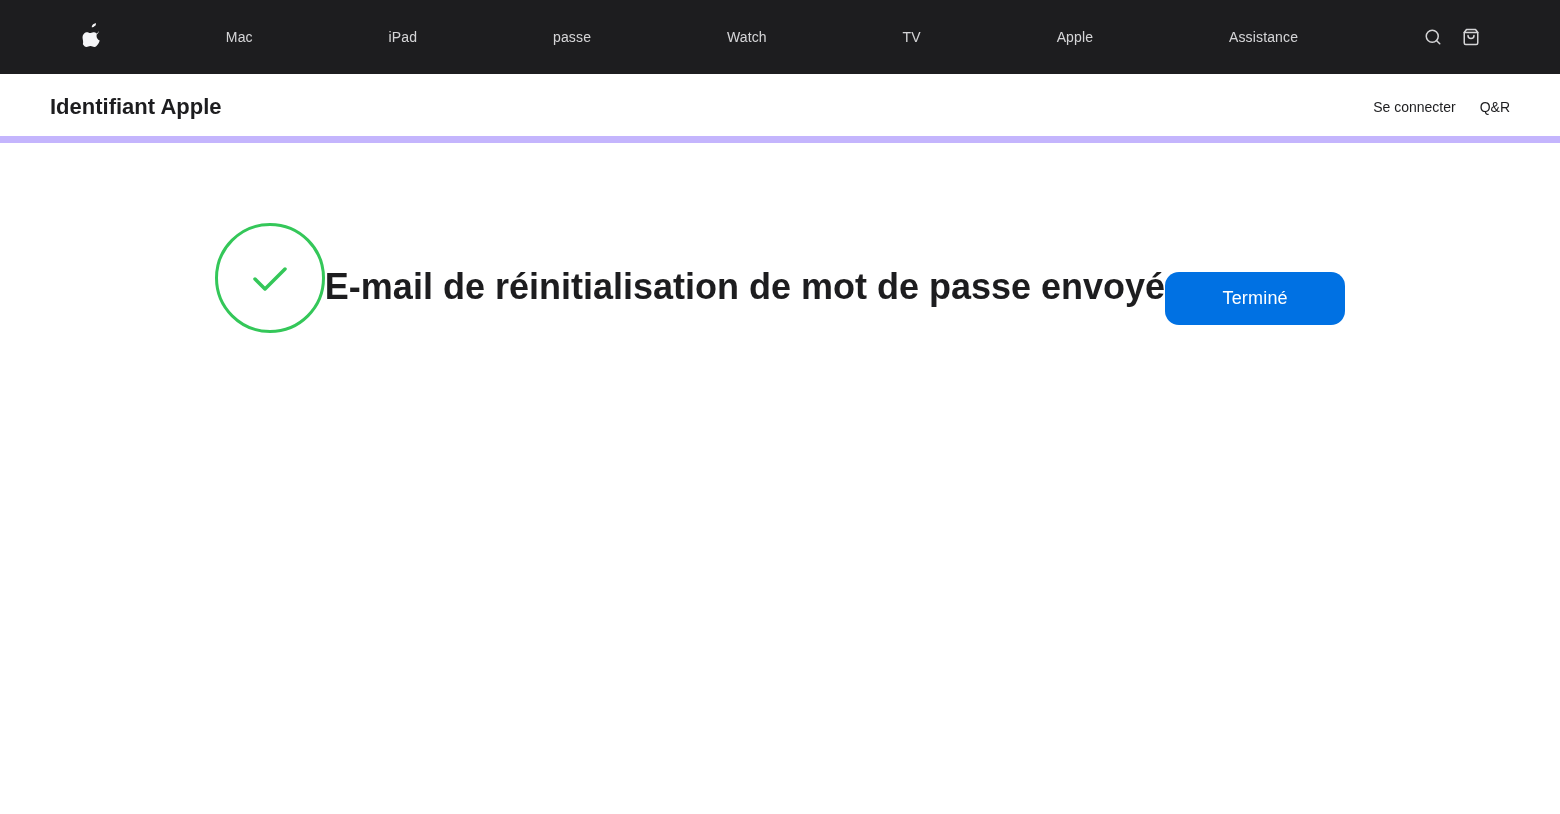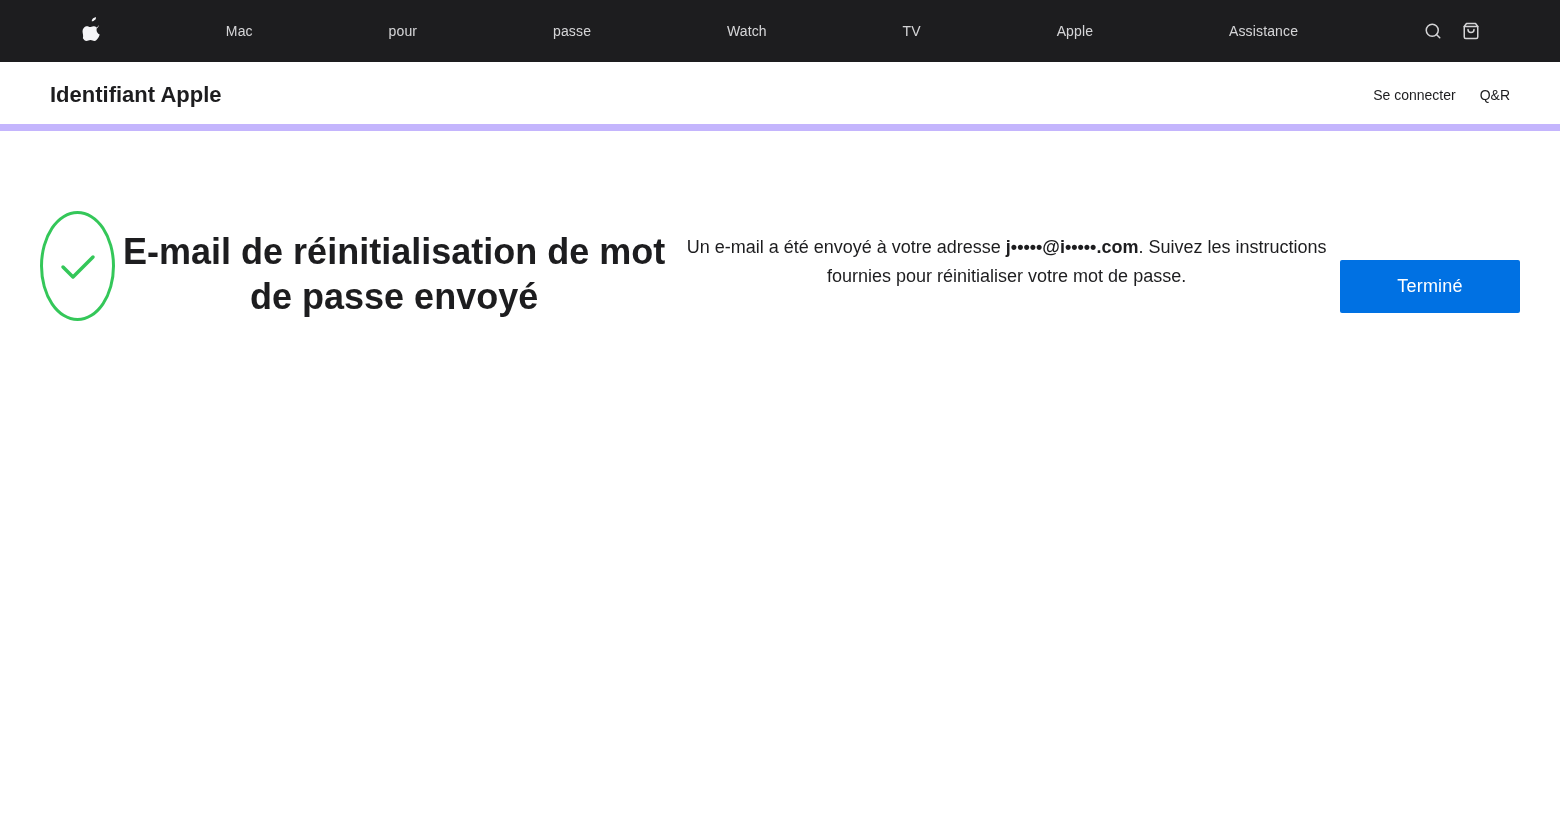--- a/index.html
+++ b/index.html
@@ -12,21 +12,21 @@
       font-family: -apple-system, BlinkMacSystemFont, "SF Pro Text", "SF Pro Display", "Helvetica Neue", Arial, sans-serif;
       background: #fff;
       color: #1d1d1f;
       width: 1560px;
       min-height: 814px;
     }
 
     
     nav {
       background: #1d1d1f;
-      height: 62px;
+      height: 74px;
       display: flex;
       align-items: center;
       justify-content: flex-end;
       padding: 0 40px;
     }
 
     .nav-items {
       display: flex;
       align-items: center;
       gap: 0;
@@ -147,21 +147,21 @@
 
     .success-desc .email-highlight {
       font-weight: 700;
     }
 
     
     .done-button {
       background: #0071e3;
       color: #fff;
       border: none;
-      border-radius: 2px;
+      border-radius: 14px;
       padding: 16px 52px;
       font-size: 18px;
       font-weight: 500;
       cursor: pointer;
       letter-spacing: 0.01em;
       min-width: 180px;
     }
   </style>
 </head>
 <body>
@@ -169,21 +169,21 @@
 <nav>
   <div class="nav-items">
 
     <span class="nav-apple">
       <svg xmlns="http://www.w3.org/2000/svg" width="20" height="24" viewBox="0 0 814 1000" fill="#f5f5f7">
         <path d="M788.1 340.9c-5.8 4.5-108.2 62.2-108.2 190.5 0 148.4 130.3 200.9 134.2 202.2-.6 3.2-20.7 71.9-68.7 141.9-42.8 61.6-87.5 123.1-155.5 123.1s-85.5-39.5-164-39.5c-76 0-103.7 40.8-165.9 40.8s-105-42.4-150.3-109.6C141.5 762.7 96.1 684.7 96.1 610.8c0-148.1 96.8-226 191.4-226 50.3 0 92.3 32.9 124.1 32.9 30.3 0 77.4-35.1 136.8-35.1 22.1 0 108.2 2 166.1 82.5zM600.9 121.1c-25.9 33.4-68.8 58.1-107.8 58.1-4.5 0-9.1-.5-13.7-1.3 0-41.7 22.4-82.7 50.5-110.2 31.4-30.3 81.2-53.3 123.9-55.3.6 5.1.9 10.3.9 15.4 0 39.9-16.8 83.4-53.8 93.3z"></path>
       </svg>
     </span>
 
     <span class="nav-item">Mac</span>
-    <span class="nav-item">pour</span>
+    <span class="nav-item">iPad</span>
     <span class="nav-item">passe</span>
     <span class="nav-item">Watch</span>
     <span class="nav-item">TV</span>
     <span class="nav-item">Apple</span>
     <span class="nav-item">Assistance</span>
 
     <div class="nav-icons">
       <span class="nav-icon-btn">
         <svg xmlns="http://www.w3.org/2000/svg" width="18" height="18" viewBox="0 0 24 24" fill="none" stroke="#f5f5f7" stroke-width="2" stroke-linecap="round" stroke-linejoin="round">
           <circle cx="11" cy="11" r="8"></circle>
@@ -212,19 +212,16 @@
 <div class="main-content">
 
   <div class="success-icon-wrapper">
     <svg class="checkmark" xmlns="http://www.w3.org/2000/svg" viewBox="0 0 50 50" fill="none" stroke="#34c759" stroke-width="3.5" stroke-linecap="round" stroke-linejoin="round">
       <polyline points="10,26 20,36 40,16"></polyline>
     </svg>
   </div>
 
   <h1 class="success-title">E-mail de réinitialisation de mot de passe envoyé</h1>
 
-  <p class="success-desc">
-    <span>Un e-mail a été envoyé à votre adresse </span><span class="email-highlight">j•••••@i•••••.com</span><span>. Suivez les instructions fournies pour réinitialiser votre mot de passe.</span>
-  </p>
 
   <button class="done-button">Terminé</button>
 
 </div>
 
 </body></html>

